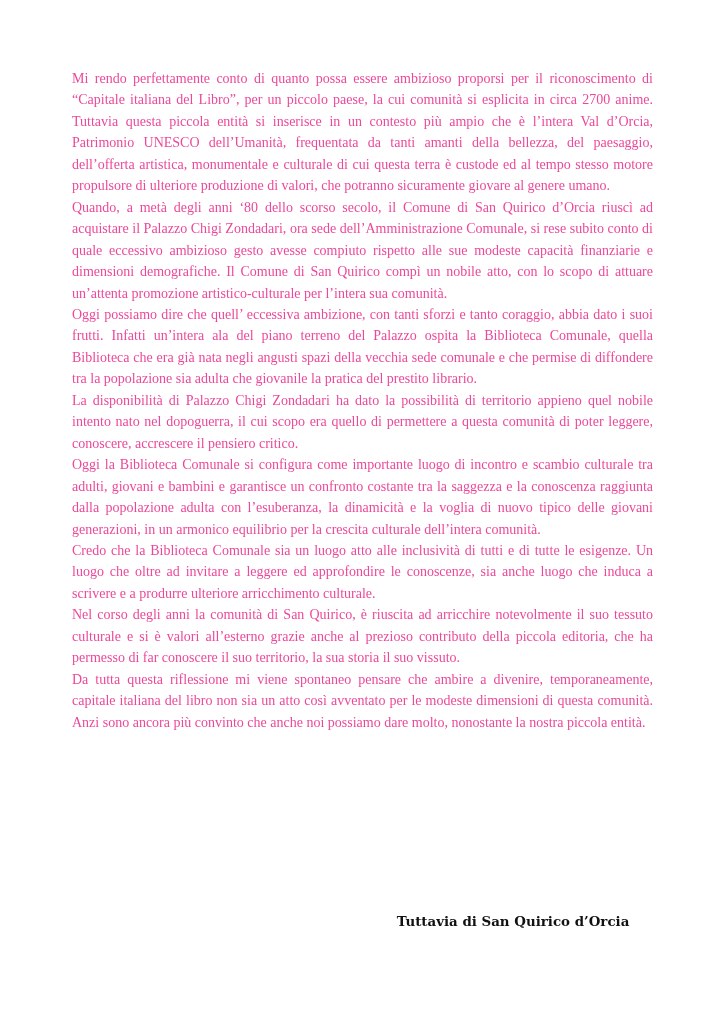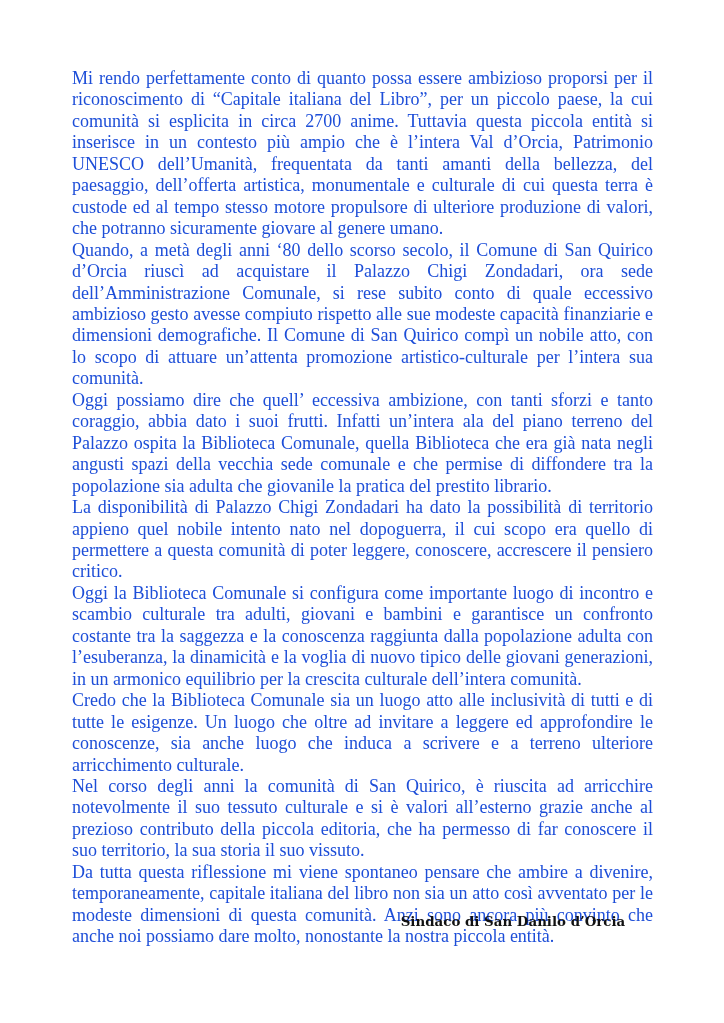--- a/index.html
+++ b/index.html
@@ -20,24 +20,24 @@
       left: 0; top: 0;
       width: 724px; height: 1023px;
       background: #ffffff;
     }
     .body-text {
       position: absolute;
       left: 72px;
       top: 68px;
       width: 581px;
       font-family: "Liberation Serif", "DejaVu Serif", serif;
-      font-size: 18px;
+      font-size: 14px;
       line-height: 21.45px;
       text-align: justify;
-      color: #1d4ed8;
+      color: #ec4899;
     }
     .body-text p {
       margin: 0;
       padding: 0;
     }
     .signature {
       position: absolute;
       left: 372px;
       top: 910px;
       width: 282px;
@@ -63,24 +63,24 @@
 <body>
 
 <div class="page">
 
   <div class="body-text">
     <p>Mi rendo perfettamente conto di quanto possa essere ambizioso proporsi per il riconoscimento di “Capitale italiana del Libro”, per un piccolo paese, la cui comunità si esplicita in circa 2700 anime. Tuttavia questa piccola entità si inserisce in un contesto più ampio che è l’intera Val d’Orcia, Patrimonio UNESCO dell’Umanità, frequentata da tanti amanti della bellezza, del paesaggio, dell’offerta artistica, monumentale e culturale di cui questa terra è custode ed al tempo stesso motore propulsore di ulteriore produzione di valori, che potranno sicuramente giovare al genere umano.</p>
     <p>Quando, a metà degli anni ‘80 dello scorso secolo, il Comune di San Quirico d’Orcia riuscì ad acquistare il Palazzo Chigi Zondadari, ora sede dell’Amministrazione Comunale, si rese subito conto di quale eccessivo ambizioso gesto avesse compiuto rispetto alle sue modeste capacità finanziarie e dimensioni demografiche. Il Comune di San Quirico compì un nobile atto, con lo scopo di attuare un’attenta promozione artistico-culturale per l’intera sua comunità.</p>
     <p>Oggi possiamo dire che quell’ eccessiva ambizione, con tanti sforzi e tanto coraggio, abbia dato i suoi frutti. Infatti un’intera ala del piano terreno del Palazzo ospita la Biblioteca Comunale, quella Biblioteca che era già nata negli angusti spazi della vecchia sede comunale e che permise di diffondere tra la popolazione sia adulta che giovanile la pratica del prestito librario.</p>
     <p>La disponibilità di Palazzo Chigi Zondadari ha dato la possibilità di territorio appieno quel nobile intento nato nel dopoguerra, il cui scopo era quello di permettere a questa comunità di poter leggere, conoscere, accrescere il pensiero critico.</p>
     <p>Oggi la Biblioteca Comunale si configura come importante luogo di incontro e scambio culturale tra adulti, giovani e bambini e garantisce un confronto costante tra la saggezza e la conoscenza raggiunta dalla popolazione adulta con l’esuberanza, la dinamicità e la voglia di nuovo tipico delle giovani generazioni, in un armonico equilibrio per la crescita culturale dell’intera comunità.</p>
-    <p>Credo che la Biblioteca Comunale sia un luogo atto alle inclusività di tutti e di tutte le esigenze. Un luogo che oltre ad invitare a leggere ed approfondire le conoscenze, sia anche luogo che induca a scrivere e a terreno ulteriore arricchimento culturale.</p>
+    <p>Credo che la Biblioteca Comunale sia un luogo atto alle inclusività di tutti e di tutte le esigenze. Un luogo che oltre ad invitare a leggere ed approfondire le conoscenze, sia anche luogo che induca a scrivere e a produrre ulteriore arricchimento culturale.</p>
     <p>Nel corso degli anni la comunità di San Quirico, è riuscita ad arricchire notevolmente il suo tessuto culturale e si è valori all’esterno grazie anche al prezioso contributo della piccola editoria, che ha permesso di far conoscere il suo territorio, la sua storia il suo vissuto.</p>
     <p>Da tutta questa riflessione mi viene spontaneo pensare che ambire a divenire, temporaneamente, capitale italiana del libro non sia un atto così avventato per le modeste dimensioni di questa comunità. Anzi sono ancora più convinto che anche noi possiamo dare molto, nonostante la nostra piccola entità.</p>
   </div>
 
   <div class="signature">
-    <div>Sindaco di San Danilo d’Orcia</div>
+    <div>Tuttavia di San Quirico d’Orcia</div>
   </div>
 
   <div class="page-number">68</div>
 
 </div>
 
 </body></html>

